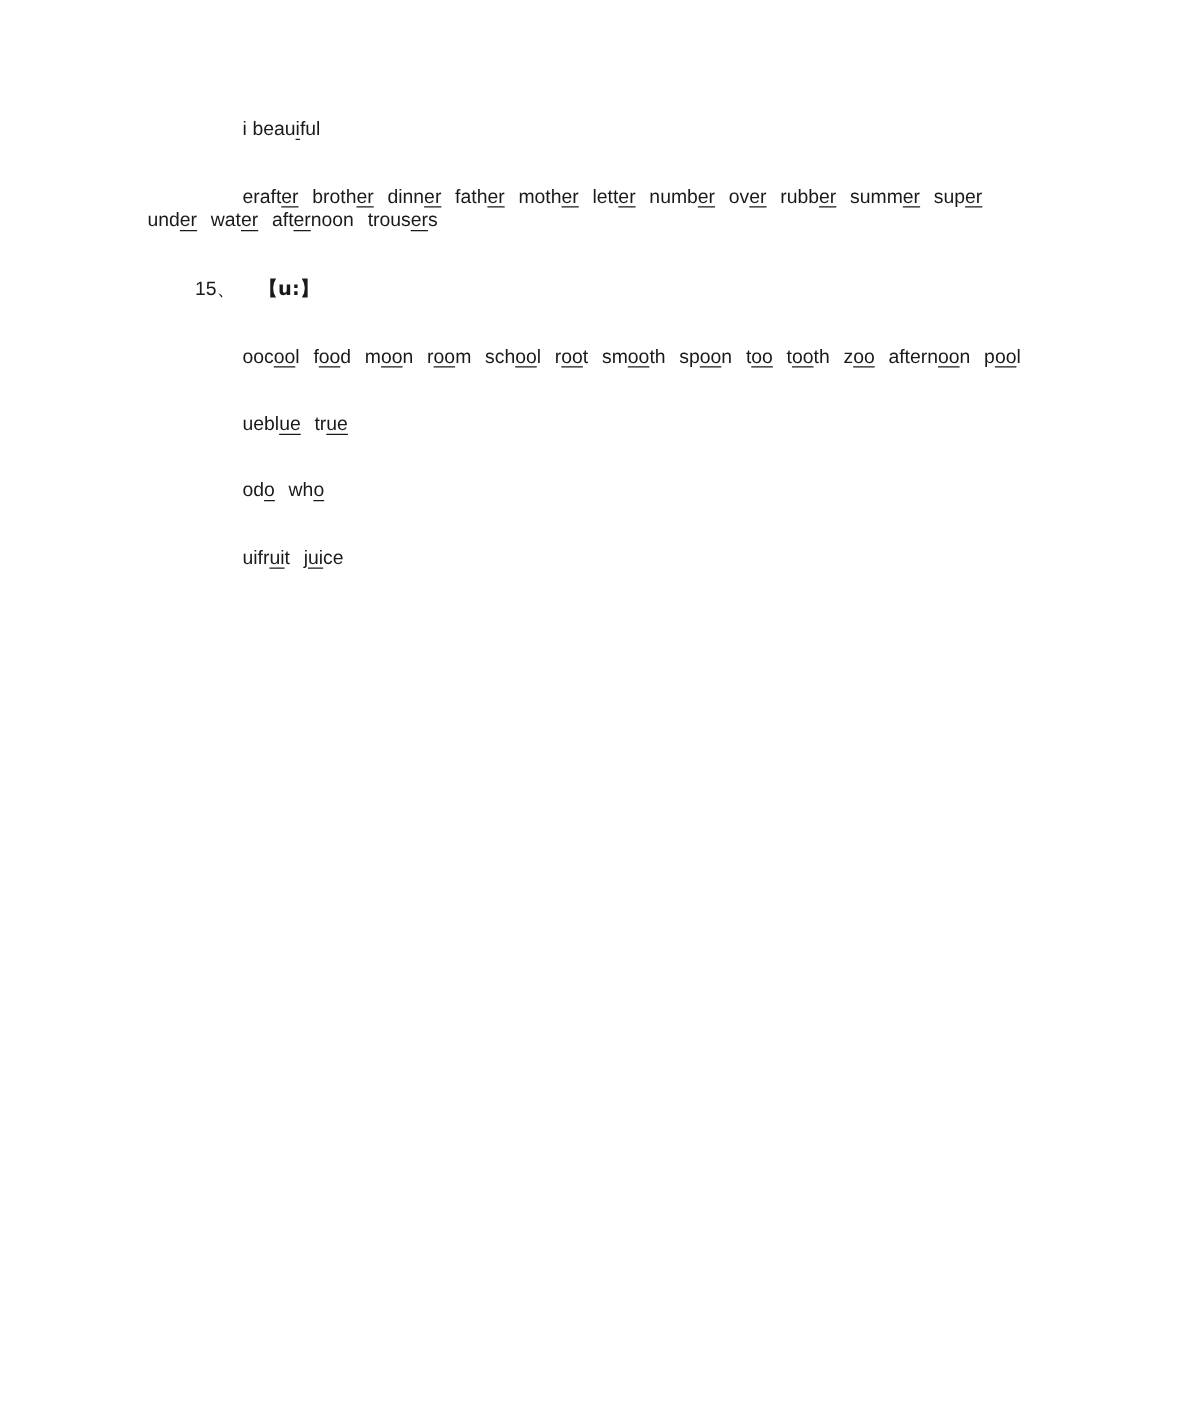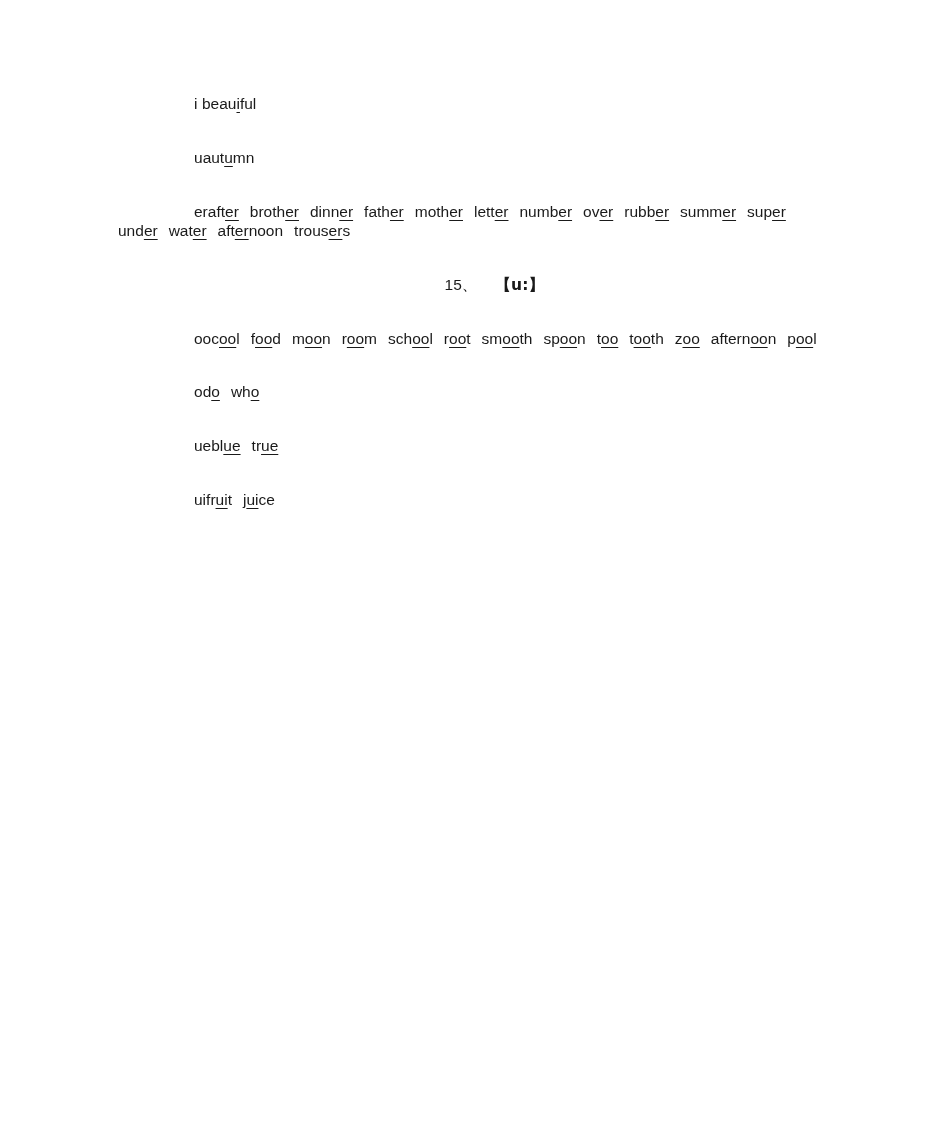--- a/index.html
+++ b/index.html
@@ -53,40 +53,38 @@
     text-decoration: underline;
     text-decoration-thickness: 1px;
     text-underline-offset: 2.5px;
   }
   .heading {
     margin: 0 0 35px 0;
     font-size: 15.5px;
     line-height: 1.22;
     text-indent: 38px;
     color: #1a1a1a;
-    text-align: center;
   }
   .heading .num {
     font-weight: normal;
   }
   .heading .ipa {
     font-weight: bold;
     margin-left: 18px;
     font-family: "DejaVu Sans", sans-serif;
     letter-spacing: 0.2px;
   }
   .sp-mid  { display: inline-block; width: 9px; }
 </style>
 </head>
 <body>
 
 <div id="page">
   <div class="doc-body">
       <p class="entry"><span class="label">i</span><span class="words"><span class="word"><span>beau</span><span class="u">i</span><span>ful</span></span></span></p>
-      <p class="entry"><span class="label">u</span><span class="words"><span class="word"><span>aut</span><span class="u">u</span><span>mn</span></span></span></p>
       <p class="entry"><span class="label">er</span><span class="words"><span class="word"><span>aft</span><span class="u">er</span><span></span></span><span class="sp-mid">&nbsp;</span><span class="word"><span>broth</span><span class="u">er</span><span></span></span><span class="sp-mid">&nbsp;</span><span class="word"><span>dinn</span><span class="u">er</span><span></span></span><span class="sp-mid">&nbsp;</span><span class="word"><span>fath</span><span class="u">er</span><span></span></span><span class="sp-mid">&nbsp;</span><span class="word"><span>moth</span><span class="u">er</span><span></span></span><span class="sp-mid">&nbsp;</span><span class="word"><span>lett</span><span class="u">er</span><span></span></span><span class="sp-mid">&nbsp;</span><span class="word"><span>numb</span><span class="u">er</span><span></span></span><span class="sp-mid">&nbsp;</span><span class="word"><span>ov</span><span class="u">er</span><span></span></span><span class="sp-mid">&nbsp;</span><span class="word"><span>rubb</span><span class="u">er</span><span></span></span><span class="sp-mid">&nbsp;</span><span class="word"><span>summ</span><span class="u">er</span><span></span></span><span class="sp-mid">&nbsp;</span><span class="word"><span>sup</span><span class="u">er</span><span></span></span><span class="sp-mid">&nbsp;</span><span class="word"><span>und</span><span class="u">er</span><span></span></span><span class="sp-mid">&nbsp;</span><span class="word"><span>wat</span><span class="u">er</span><span></span></span><span class="sp-mid">&nbsp;</span><span class="word"><span>aft</span><span class="u">er</span><span>noon</span></span><span class="sp-mid">&nbsp;</span><span class="word"><span>trous</span><span class="u">er</span><span>s</span></span></span></p>
       <p class="heading"><span class="num">15、</span><span class="ipa">【u:】</span></p>
       <p class="entry"><span class="label">oo</span><span class="words"><span class="word"><span>c</span><span class="u">oo</span><span>l</span></span><span class="sp-mid">&nbsp;</span><span class="word"><span>f</span><span class="u">oo</span><span>d</span></span><span class="sp-mid">&nbsp;</span><span class="word"><span>m</span><span class="u">oo</span><span>n</span></span><span class="sp-mid">&nbsp;</span><span class="word"><span>r</span><span class="u">oo</span><span>m</span></span><span class="sp-mid">&nbsp;</span><span class="word"><span>sch</span><span class="u">oo</span><span>l</span></span><span class="sp-mid">&nbsp;</span><span class="word"><span>r</span><span class="u">oo</span><span>t</span></span><span class="sp-mid">&nbsp;</span><span class="word"><span>sm</span><span class="u">oo</span><span>th</span></span><span class="sp-mid">&nbsp;</span><span class="word"><span>sp</span><span class="u">oo</span><span>n</span></span><span class="sp-mid">&nbsp;</span><span class="word"><span>t</span><span class="u">oo</span><span></span></span><span class="sp-mid">&nbsp;</span><span class="word"><span>t</span><span class="u">oo</span><span>th</span></span><span class="sp-mid">&nbsp;</span><span class="word"><span>z</span><span class="u">oo</span><span></span></span><span class="sp-mid">&nbsp;</span><span class="word"><span>aftern</span><span class="u">oo</span><span>n</span></span><span class="sp-mid">&nbsp;</span><span class="word"><span>p</span><span class="u">oo</span><span>l</span></span></span></p>
+      <p class="entry"><span class="label">ue</span><span class="words"><span class="word"><span>bl</span><span class="u">ue</span><span></span></span><span class="sp-mid">&nbsp;</span><span class="word"><span>tr</span><span class="u">ue</span><span></span></span></span></p>
       <p class="entry"><span class="label">o</span><span class="words"><span class="word"><span>d</span><span class="u">o</span><span></span></span><span class="sp-mid">&nbsp;</span><span class="word"><span>wh</span><span class="u">o</span><span></span></span></span></p>
-      <p class="entry"><span class="label">ue</span><span class="words"><span class="word"><span>bl</span><span class="u">ue</span><span></span></span><span class="sp-mid">&nbsp;</span><span class="word"><span>tr</span><span class="u">ue</span><span></span></span></span></p>
       <p class="entry"><span class="label">ui</span><span class="words"><span class="word"><span>fr</span><span class="u">ui</span><span>t</span></span><span class="sp-mid">&nbsp;</span><span class="word"><span>j</span><span class="u">ui</span><span>ce</span></span></span></p>
     </div>
 </div>
 
 </body></html>

